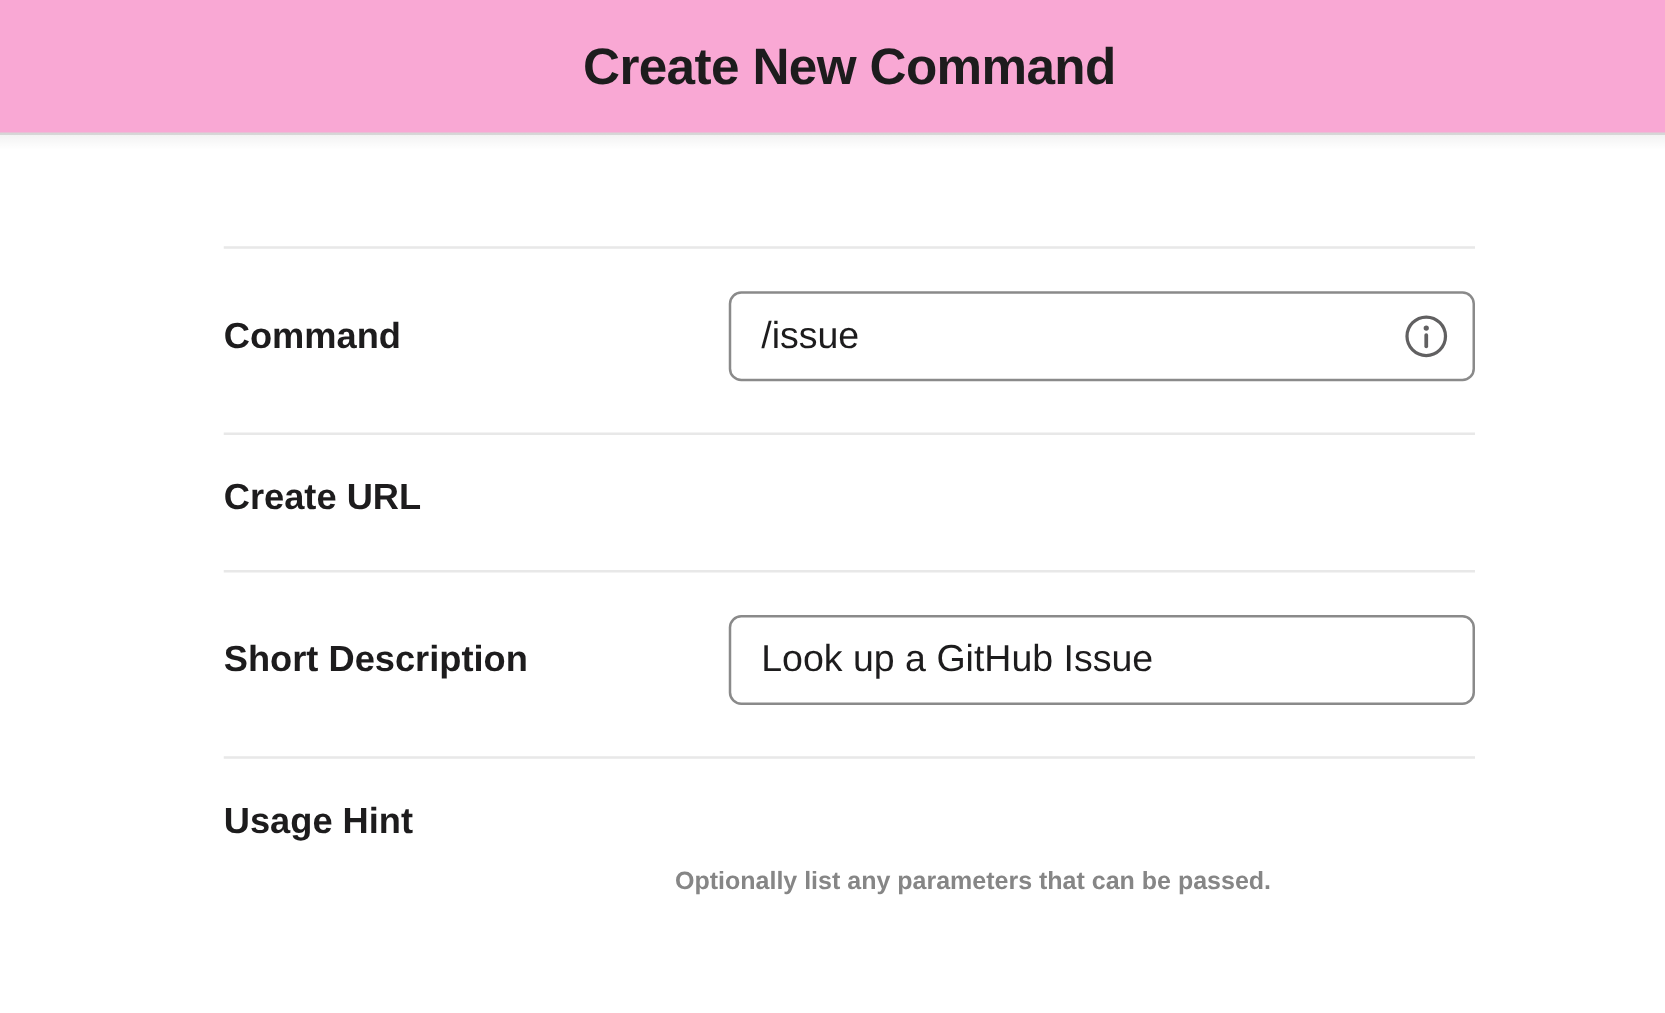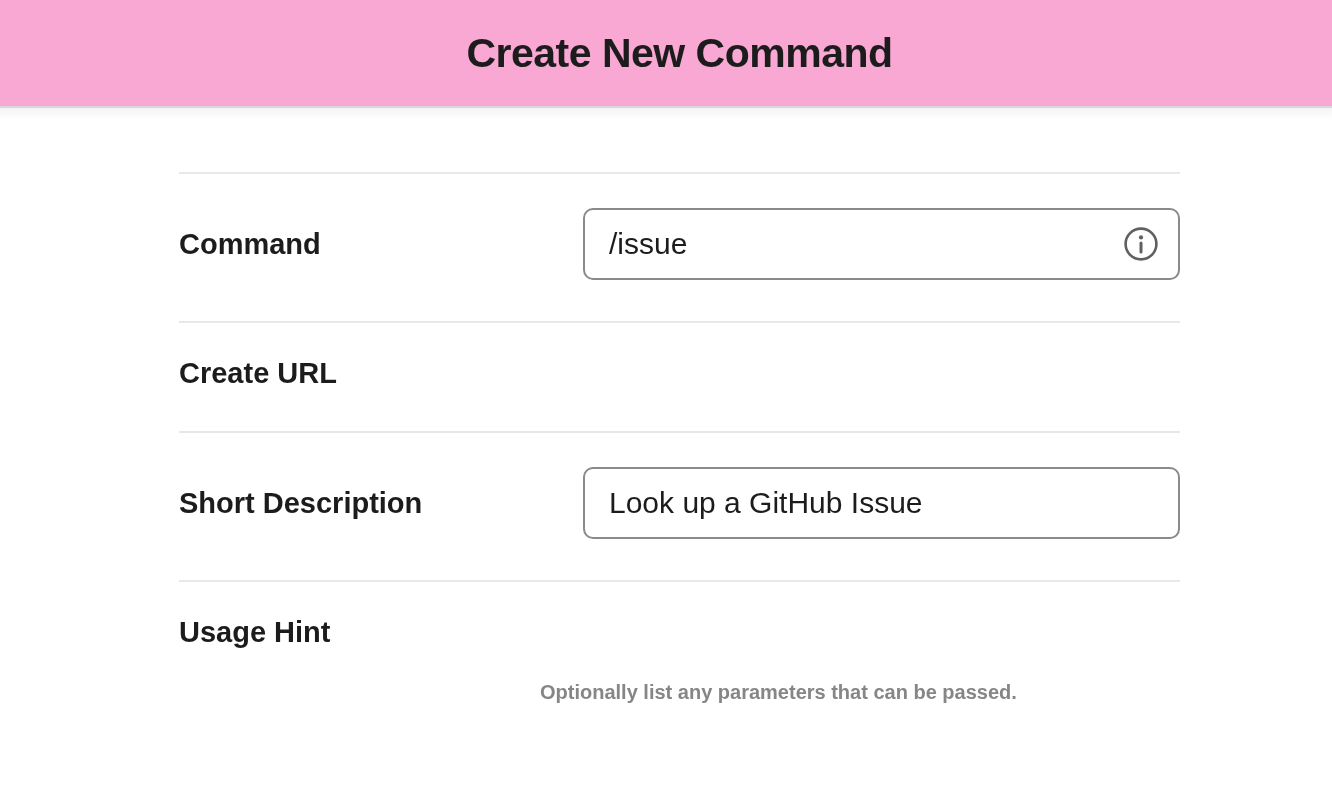--- a/index.html
+++ b/index.html
@@ -48,32 +48,31 @@
     font-size: 41px;
     font-weight: 700;
     letter-spacing: -0.5px;
     color: #1d1c1d;
   }
 
   
   .form-area {
     margin-left: 179px;
     width: 1001px;
-    margin-top: 64px;
+    margin-top: 89px;
   }
   .form-row {
     display: flex;
     flex-wrap: wrap;
     align-items: center;
     border-top: 2px solid #e8e8e8;
     padding: 34px 0 41px 0;
   }
   .form-row.last {
     padding-bottom: 24px;
-    gap: 12px;
   }
   .field-label {
     flex: 0 0 361px;
     font-size: 29px;
     font-weight: 700;
     color: #1d1c1d;
   }
   .field {
     position: relative;
     width: 640px;

